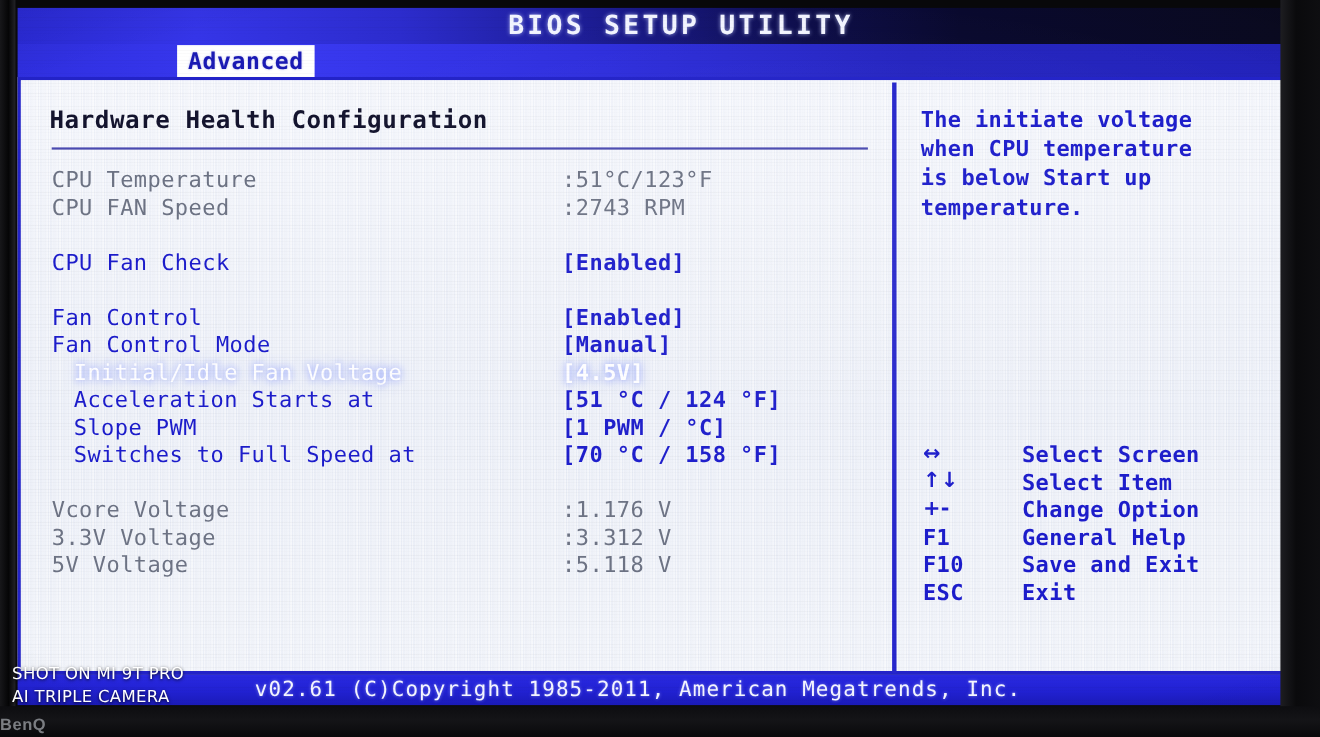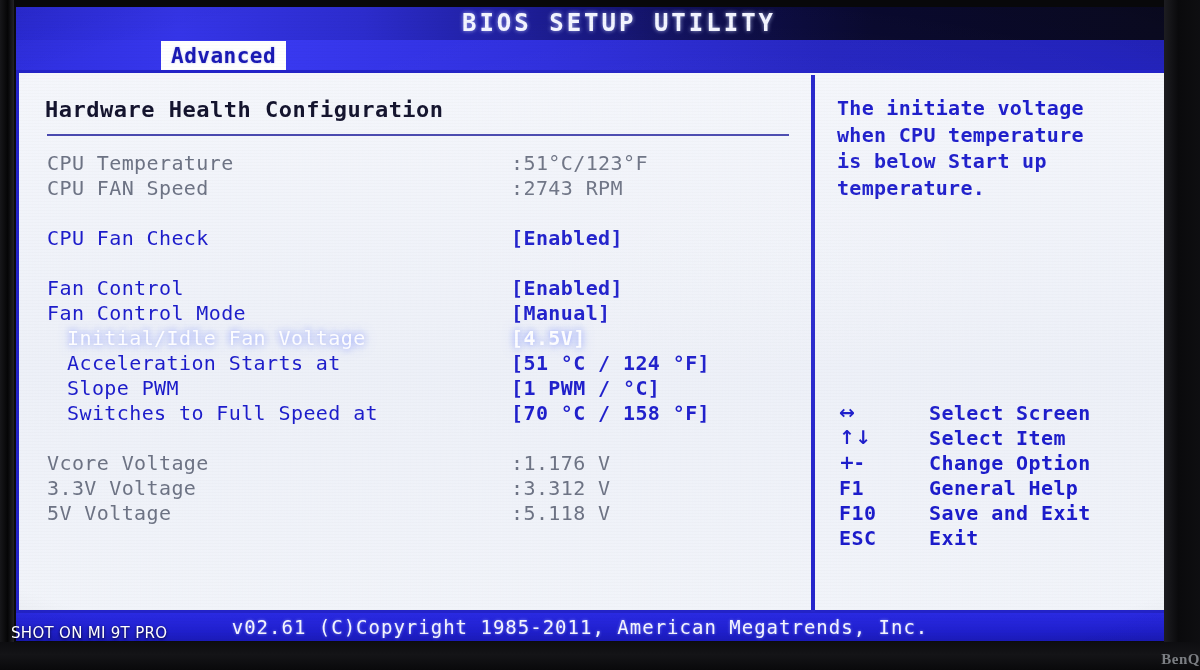--- a/index.html
+++ b/index.html
@@ -47,23 +47,23 @@
     position: absolute;
     left: 0; bottom: 0;
     width: 1200px; height: 28px;
     background: linear-gradient(180deg,#0d0d10 0%,#141417 45%,#09090b 100%);
     z-index: 6;
   }
   .benq-logo {
     position: absolute;
     left: 0; bottom: 2px;
     width: 1200px;
-    text-align: right;
+    text-align: left;
     color: #8e9196;
-    font-family: Liberation Serif, serif;
+    font-family: Liberation Sans, sans-serif;
     font-size: 15px;
     font-weight: bold;
     letter-spacing: 0.5px;
     text-transform: lowercase;
     z-index: 7;
     opacity: 0.85;
   }
   .benq-logo .b1 { text-transform: none; }
 
   
@@ -462,16 +462,17 @@
   <div class="bezel-left"></div>
   <div class="bezel-right"></div>
   <div class="bezel-bottom"></div>
 
   <div class="benq-logo">
     <span class="b1">BenQ</span>
   </div>
 
   <div class="watermark">
     <div>SHOT ON MI 9T PRO</div>
+    <div>AI TRIPLE CAMERA</div>
   </div>
 
   <div class="glare"></div>
 </div>
 
 </body></html>

